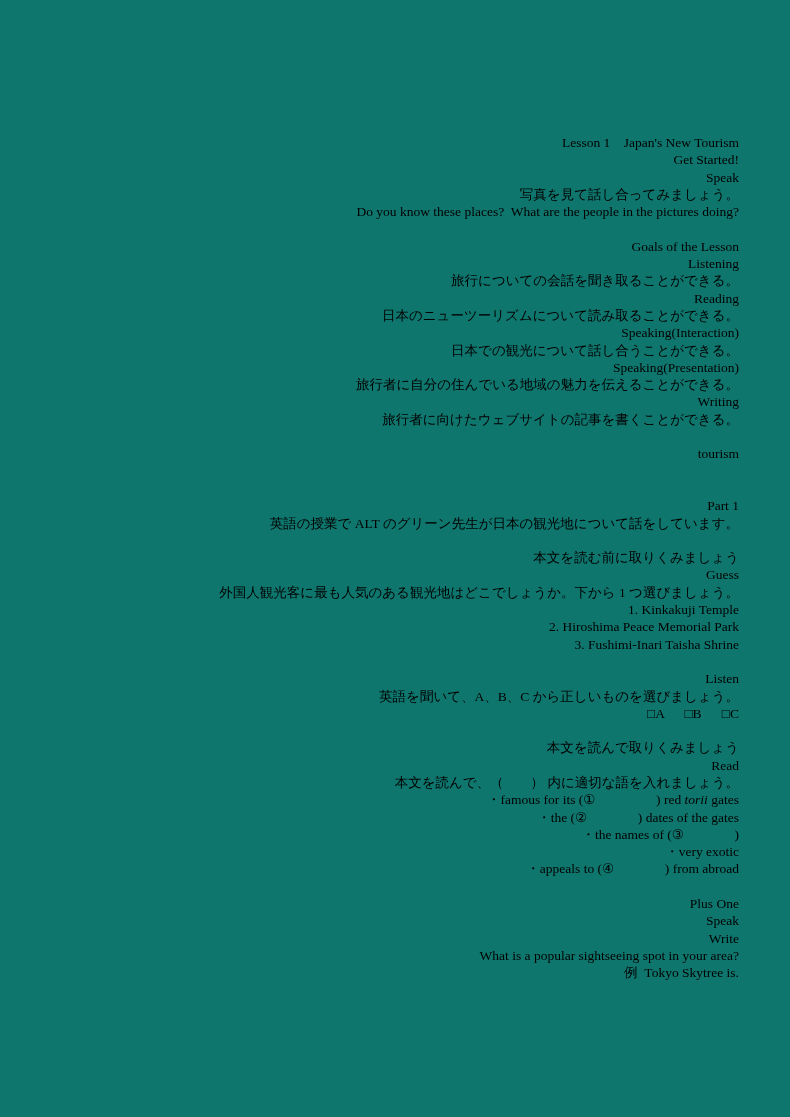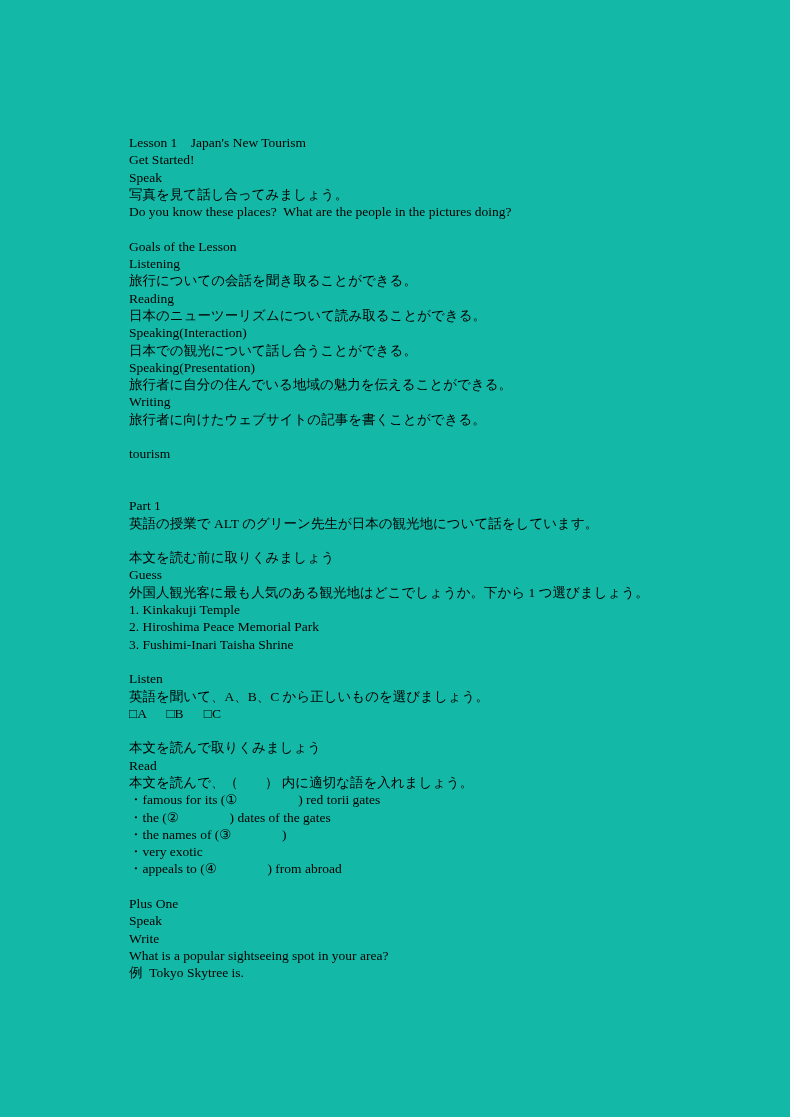--- a/index.html
+++ b/index.html
@@ -4,38 +4,40 @@
 <style>
   html, body {
     margin: 0;
     padding: 0;
     background: #ffffff;
   }
   .page {
     position: relative;
     width: 790px;
     height: 1117px;
-    background: #14b8a6;
+    background: #0f766e;
     overflow: hidden;
     font-family: "Liberation Serif", "DejaVu Serif", serif;
     color: #000000;
+    text-align: right;
   }
   .content {
     position: absolute;
     left: 129px;
     top: 134px;
     width: 610px;
     font-size: 13.5px;
     line-height: 17.3px;
     white-space: pre-wrap;
   }
   .line {
     min-height: 17.3px;
   }
   .italic {
+    font-style: italic;
   }
 </style>
 </head>
 <body>
 
 <div class="page">
   <div class="content" id="doc-content"><div class="line"><span>Lesson 1　Japan's New Tourism</span></div><div class="line"><span>Get Started!</span></div><div class="line"><span>Speak</span></div><div class="line"><span>写真を見て話し合ってみましょう。</span></div><div class="line"><span>Do you know these places?  What are the people in the pictures doing?</span></div><div class="line"></div><div class="line"><span>Goals of the Lesson</span></div><div class="line"><span>Listening</span></div><div class="line"><span>旅行についての会話を聞き取ることができる。</span></div><div class="line"><span>Reading</span></div><div class="line"><span>日本のニューツーリズムについて読み取ることができる。</span></div><div class="line"><span>Speaking(Interaction)</span></div><div class="line"><span>日本での観光について話し合うことができる。</span></div><div class="line"><span>Speaking(Presentation)</span></div><div class="line"><span>旅行者に自分の住んでいる地域の魅力を伝えることができる。</span></div><div class="line"><span>Writing</span></div><div class="line"><span>旅行者に向けたウェブサイトの記事を書くことができる。</span></div><div class="line"></div><div class="line"><span>tourism</span></div><div class="line"></div><div class="line"></div><div class="line"><span>Part 1</span></div><div class="line"><span>英語の授業で ALT のグリーン先生が日本の観光地について話をしています。</span></div><div class="line"></div><div class="line"><span>本文を読む前に取りくみましょう</span></div><div class="line"><span>Guess</span></div><div class="line"><span>外国人観光客に最も人気のある観光地はどこでしょうか。下から 1 つ選びましょう。</span></div><div class="line"><span>1. Kinkakuji Temple</span></div><div class="line"><span>2. Hiroshima Peace Memorial Park</span></div><div class="line"><span>3. Fushimi-Inari Taisha Shrine</span></div><div class="line"></div><div class="line"><span>Listen</span></div><div class="line"><span>英語を聞いて、A、B、C から正しいものを選びましょう。</span></div><div class="line"><span>□A      □B      □C</span></div><div class="line"></div><div class="line"><span>本文を読んで取りくみましょう</span></div><div class="line"><span>Read</span></div><div class="line"><span>本文を読んで、（        ） 内に適切な語を入れましょう。</span></div><div class="line"><span>・famous for its (①                  ) red </span><span class="italic">torii</span><span> gates</span></div><div class="line"><span>・the (②               ) dates of the gates</span></div><div class="line"><span>・the names of (③               )</span></div><div class="line"><span>・very exotic</span></div><div class="line"><span>・appeals to (④               ) from abroad</span></div><div class="line"></div><div class="line"><span>Plus One</span></div><div class="line"><span>Speak</span></div><div class="line"><span>Write</span></div><div class="line"><span>What is a popular sightseeing spot in your area?</span></div><div class="line"><span>例  Tokyo Skytree is.</span></div></div>
 </div>
 
 </body></html>

